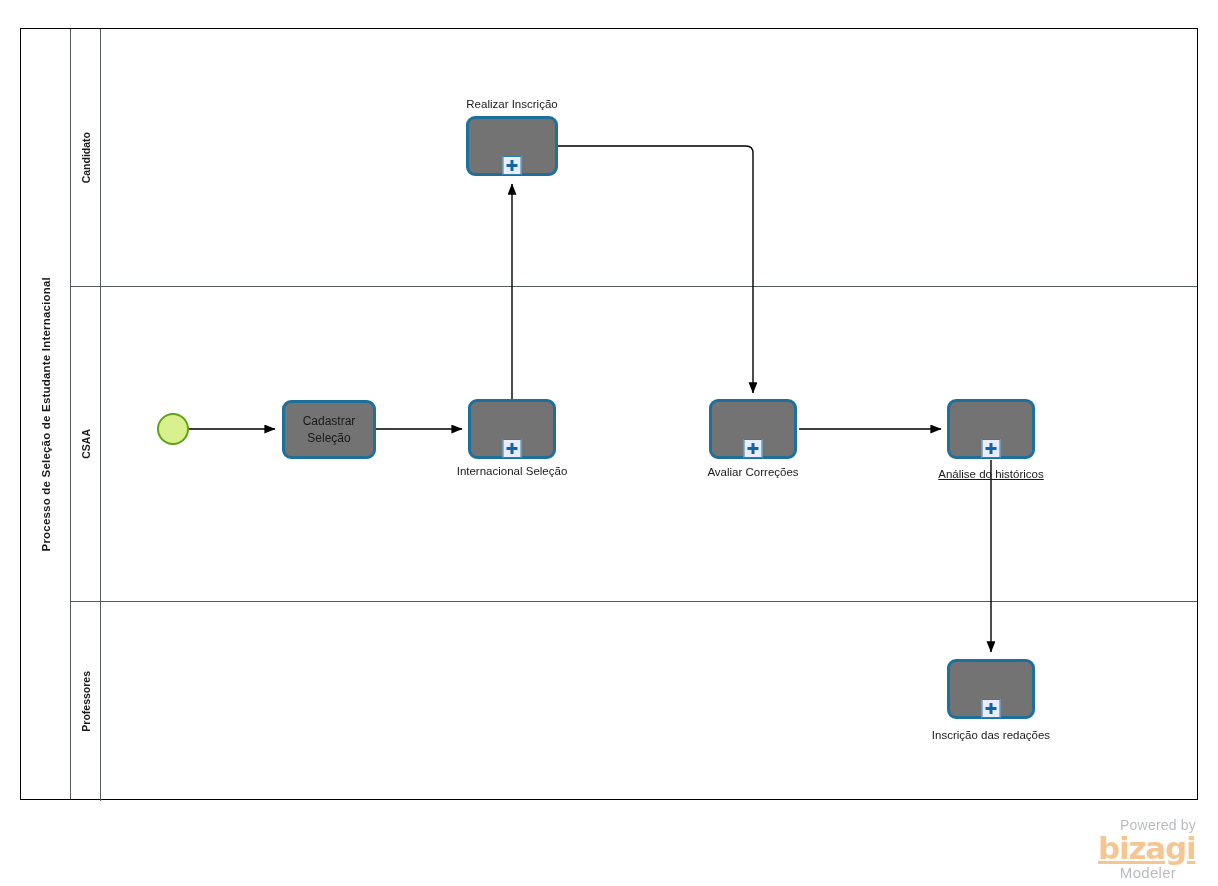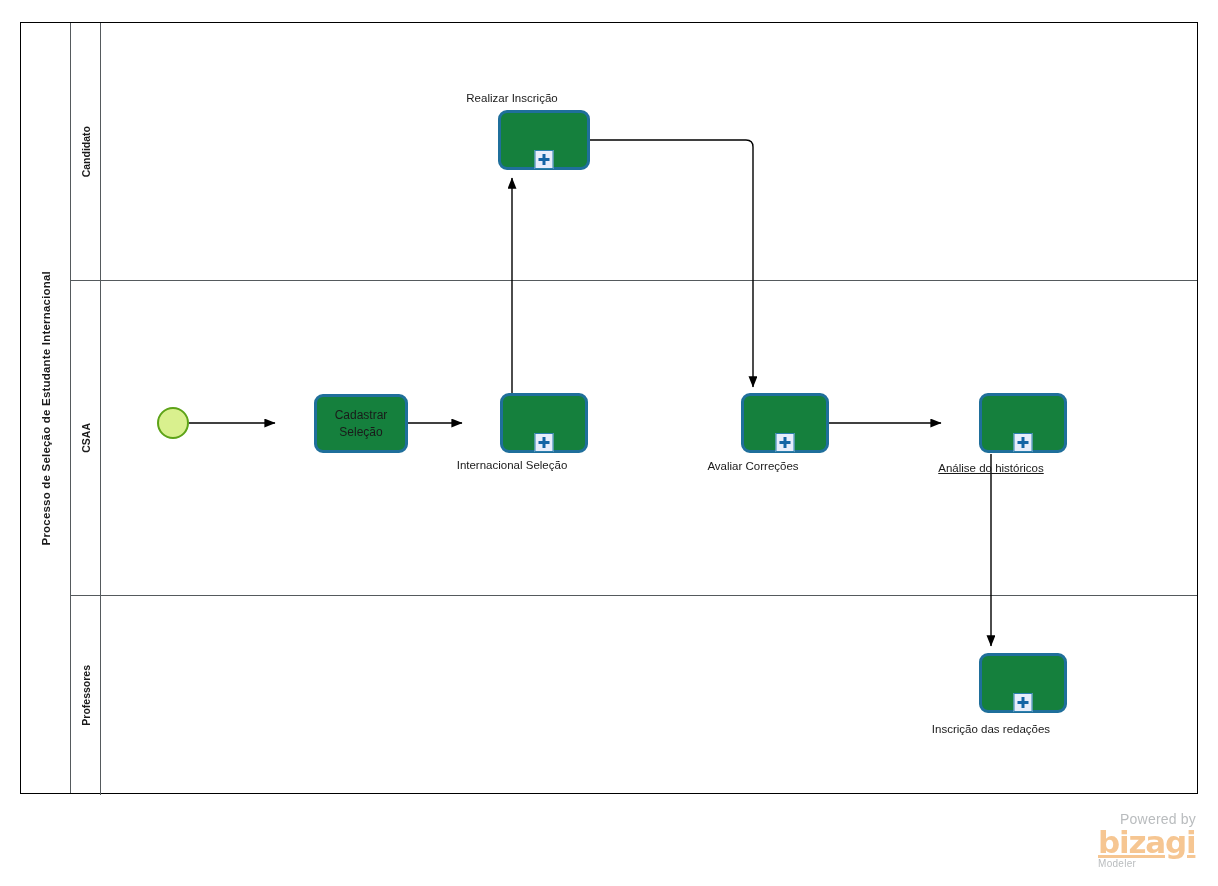--- a/index.html
+++ b/index.html
@@ -9,21 +9,21 @@
   }
   body {
     width: 1218px;
     height: 886px;
     font-family: "Liberation Sans", sans-serif;
     overflow: hidden;
     position: relative;
   }
   #canvas {
     position: absolute;
-    left: 0; top: 2px;
+    left: 0; top: 8px;
     width: 1218px;
     height: 763px;
   }
   .pool {
     position: absolute;
     left: 20px;
     top: 20px;
     width: 1178px;
     height: 772px;
     border: 1.6px solid #000000;
@@ -80,27 +80,26 @@
     left: 50px;
     width: 1126px;
     height: 0;
     border-top: 1.3px solid #555a5d;
   }
 
   
   .task {
     position: absolute;
     box-sizing: border-box;
-    background: #15803d;
+    background: #737373;
     border: 3px solid #1f6f9b;
     border-radius: 9px;
     display: flex;
     align-items: center;
     justify-content: center;
-    margin-left: 32px;
   }
   .task-inner-label {
     font-size: 12px;
     color: #1a1a1a;
     text-align: center;
     line-height: 1.35;
     padding: 0 6px;
   }
   .plus-marker {
     position: absolute;
@@ -172,24 +171,25 @@
   .bizagi .word {
     font-size: 31px;
     color: #f6c692;
     font-weight: bold;
     letter-spacing: -1.2px;
     line-height: 1.05;
     font-family: "DejaVu Sans", sans-serif;
     text-decoration: underline;
   }
   .bizagi .modeler {
-    font-size: 10px;
+    font-size: 15px;
     color: #b9bcbe;
     line-height: 1;
     letter-spacing: .3px;
+    text-align: center;
   }
 </style>
 </head>
 <body>
 
 <div id="canvas">
 
   <div class="pool">
 
     <div class="pool-title">

